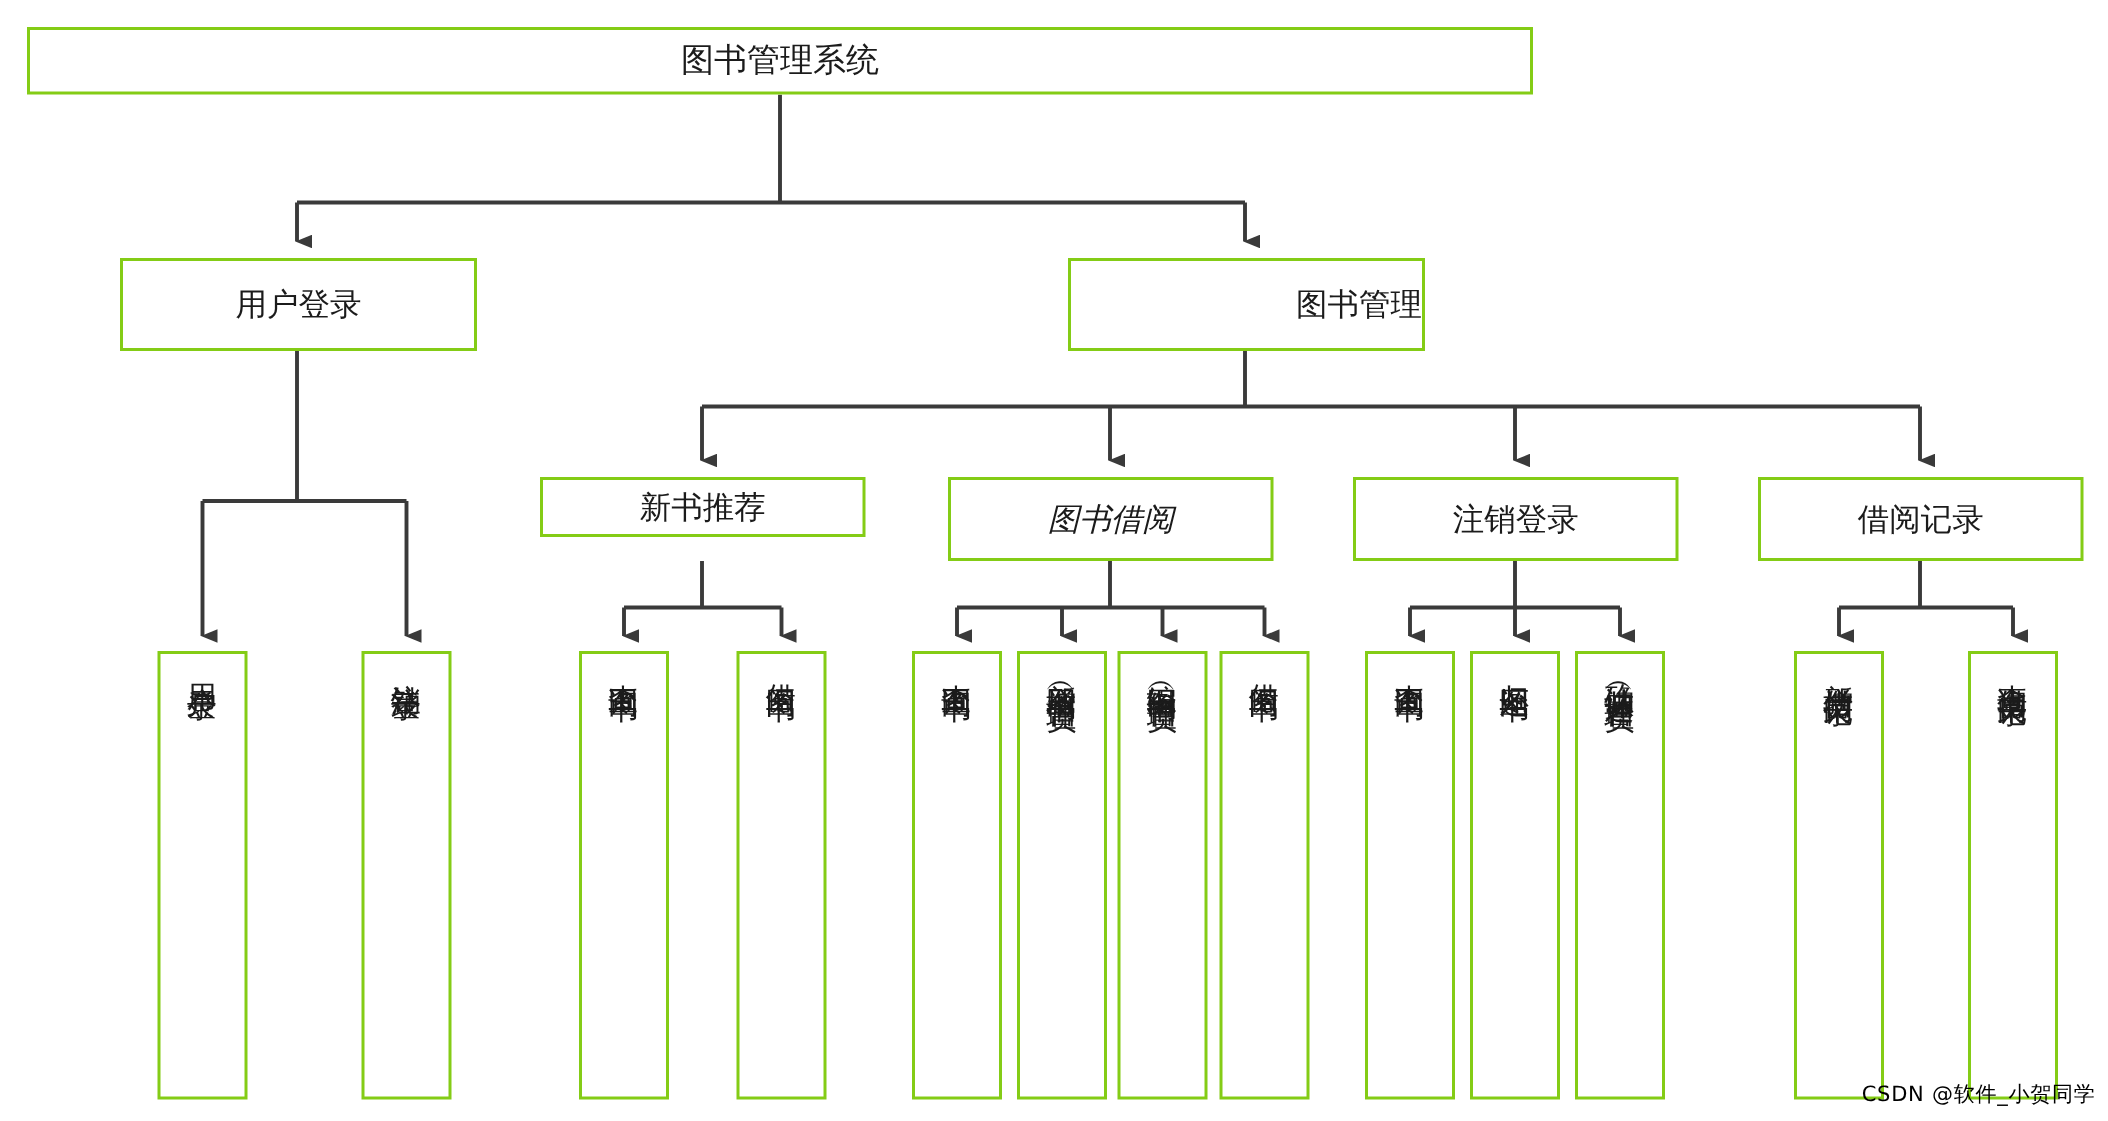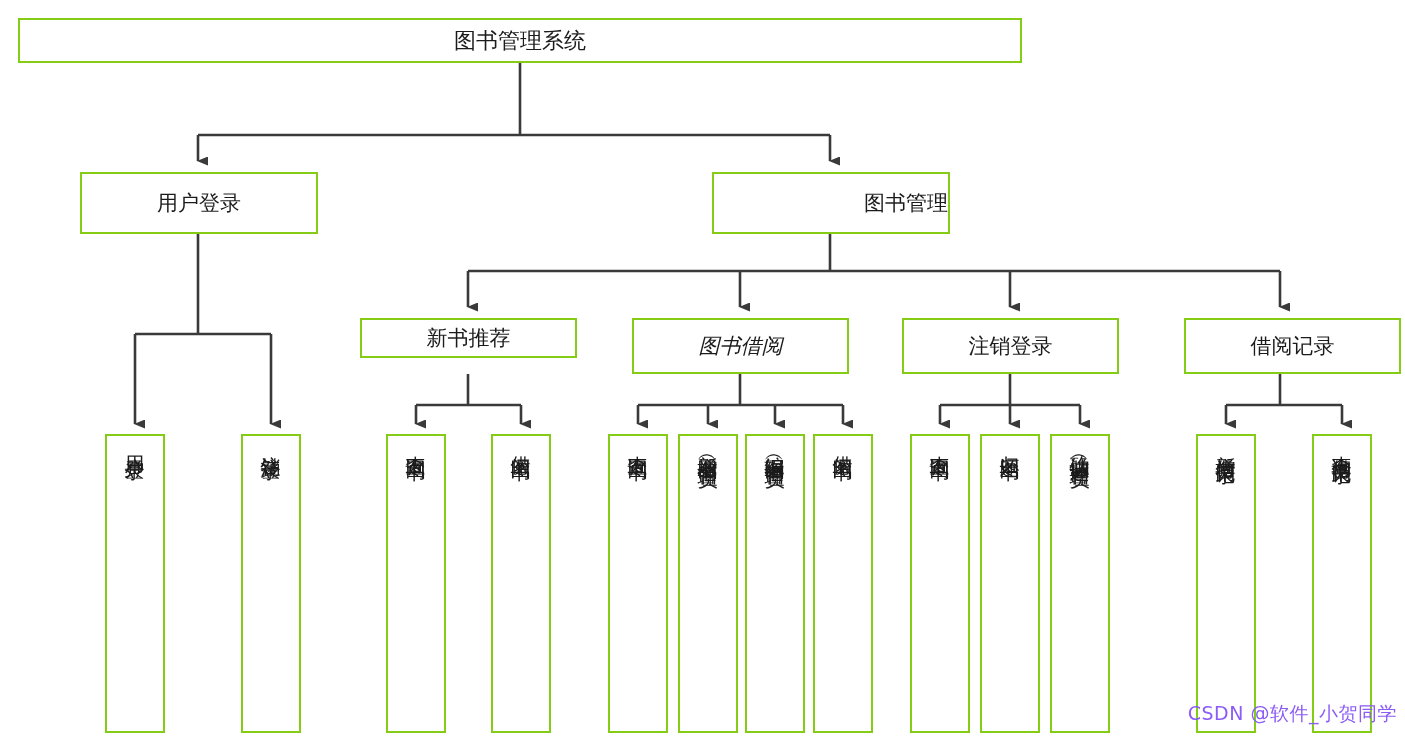--- a/index.html
+++ b/index.html
@@ -58,23 +58,23 @@
   .node.vertical .node-label {
     writing-mode: vertical-rl;
     text-orientation: upright;
     font-size: 20px;
     letter-spacing: 2px;
     line-height: 1;
   }
   .watermark {
     position: absolute;
     right: 8px;
-    bottom: 20px;
-    font-size: 19px;
-    color: #8b5cf6;
+    bottom: 8px;
+    font-size: 14px;
+    color: #000000;
     letter-spacing: 0.5px;
     z-index: 5;
     white-space: nowrap;
   }
 </style>
 </head>
 <body>
 
 <div id="diagram-root">
 
@@ -141,21 +141,21 @@
 
   <div class="node horizontal" style="left:360px; top:318px; width:217px; height:40px;">
     <span class="node-label">新书推荐</span>
   </div>
   <div class="node horizontal" style="left:632px; top:318px; width:217px; height:56px;font-style:italic;">
     <span class="node-label">图书借阅</span>
   </div>
   <div class="node horizontal" style="left:902px; top:318px; width:217px; height:56px;">
     <span class="node-label">注销登录</span>
   </div>
-  <div class="node horizontal" style="left:1172px; top:318px; width:217px; height:56px;margin-left:12px;">
+  <div class="node horizontal" style="left:1172px; top:318px; width:217px; height:56px;">
     <span class="node-label">借阅记录</span>
   </div>
 
   <div class="node vertical" style="left:105px; top:434px; width:60px; height:299px;">
     <span class="node-label">用户登录</span>
   </div>
   <div class="node vertical" style="left:241px; top:434px; width:60px; height:299px;">
     <span class="node-label">注销登录</span>
   </div>
 

